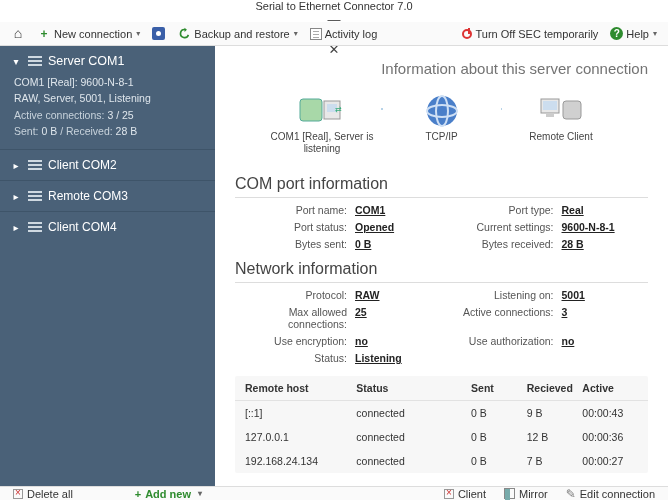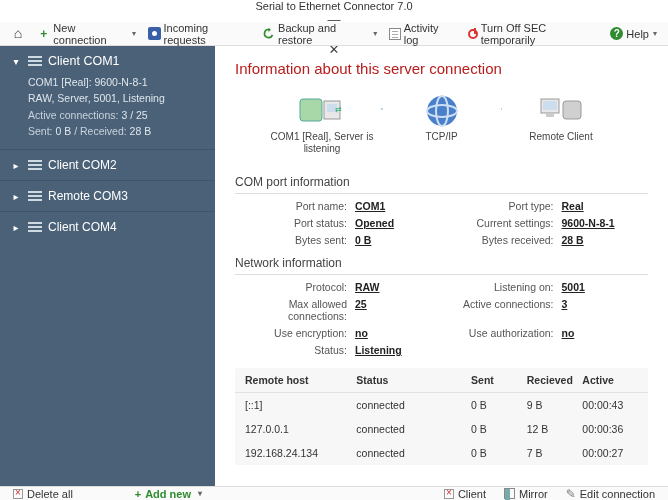--- a/index.html
+++ b/index.html
@@ -26,39 +26,39 @@
   .ico.off { width: 10px; height: 10px; border: 2px solid #d33; border-radius: 50%; position: relative; }
   .ico.off::after { content: ""; position: absolute; width: 2px; height: 6px; background: #d33; left: 4px; top: -3px; }
   .ico.help { width: 13px; height: 13px; background: #2e8b2e; color: #fff; border-radius: 50%; font-weight: bold; font-size: 10px; line-height: 13px; text-align: center; }
 
   .body { flex: 1; display: flex; min-height: 0; }
 
   .sidebar { width: 215px; background: #4a6178; color: #fff; display: flex; flex-direction: column; }
   .sb-server { padding: 8px 10px 10px 10px; }
   .sb-server .hdr { display: flex; align-items: center; gap: 6px; font-size: 12.5px; margin-bottom: 6px; }
   .sb-chevron { width: 12px; display: inline-block; text-align: center; font-size: 10px; }
-  .sb-server .line { font-size: 10.5px; color: #dfe6ec; margin-left: 18px; line-height: 1.55; }
+  .sb-server .line { font-size: 10.5px; color: #dfe6ec; margin-left: 4px; line-height: 1.55; }
   .sb-server .dim { color: #c8d3dc; }
   .sb-client { padding: 8px 10px; border-top: 1px solid #3e5469; display: flex; align-items: center; gap: 6px; font-size: 12px; cursor: default; }
   .sb-ico { width: 14px; height: 10px; display: inline-block; position: relative; }
   .sb-ico::before, .sb-ico::after { content: ""; position: absolute; left: 0; right: 0; height: 2px; background: #cfd9e1; }
   .sb-ico::before { top: 0; box-shadow: 0 4px 0 #cfd9e1; }
   .sb-ico::after { top: 8px; }
 
   .main { flex: 1; overflow-y: auto; padding: 14px 20px 10px 20px; }
-  .main h1 { font-size: 15px; font-weight: 400; color: #b91c1c; margin-bottom: 14px; }
+  .main h1 { font-size: 15px; font-weight: 400; color: #737373; margin-bottom: 14px; text-align: right; }
 
   .flow { display: flex; align-items: center; justify-content: space-between; padding: 0 28px 10px 28px; }
   .flow-node { display: flex; flex-direction: column; align-items: center; width: 118px; }
   .flow-icon { width: 48px; height: 40px; display: flex; align-items: center; justify-content: center; }
   .flow-label { font-size: 10px; text-align: center; line-height: 1.2; color: #444; min-height: 24px; }
   .flow-line { flex: 1; height: 2px; background: #b7d3e8; position: relative; top: -14px; }
 
   .section { margin-top: 6px; }
-  .section > .sect-title { font-size: 12px; color: #444; border-bottom: 1px solid #ddd; padding: 4px 0; margin-bottom: 6px; }
+  .section > .sect-title { font-size: 16px; color: #444; border-bottom: 1px solid #ddd; padding: 4px 0; margin-bottom: 6px; }
   .kv-grid { display: grid; grid-template-columns: 1fr 1fr; row-gap: 5px; }
   .kv { display: flex; }
   .kv .k { width: 120px; text-align: right; color: #555; font-size: 10.5px; padding-right: 8px; }
   .kv .v { font-weight: bold; font-size: 10.5px; color: #222; text-decoration: underline; }
 
   .table { margin-top: 12px; background: #f7f7f7; border-radius: 2px; }
   .table .row { display: flex; padding: 6px 10px; font-size: 10.5px; }
   .table .row.hd { font-weight: bold; border-bottom: 1px solid #e2e2e2; color: #333; }
   .table .row > div:nth-child(1){ flex: 2; }
   .table .row > div:nth-child(2){ flex: 1.2; }
@@ -93,21 +93,20 @@
   <div class="tb-item">
       <span class="ico home">⌂</span>
     </div>
   <div class="tb-item">
     <span class="ico plus">+</span>
     <span>New connection</span>
     <span class="arrow">▾</span>
   </div>
   <div class="tb-item">
     <span class="ico incoming"></span>
-    <span>Incoming requests</span>
   </div>
   <div class="tb-item">
     <span class="ico backup">
         <svg viewBox="0 0 16 16">
           <path fill="#2e8b2e" d="M8 2a6 6 0 1 0 5.7 8l-1.8-.7A4 4 0 1 1 8 4v2l3-2.5L8 1z"></path>
         </svg>
       </span>
     <span>Backup and restore</span>
     <span class="arrow">▾</span>
   </div>
@@ -127,21 +126,21 @@
   </div>
 </div>
 
 <div class="body">
 
   <div class="sidebar">
     <div class="sb-server">
       <div class="hdr">
         <span class="sb-chevron">▾</span>
         <span class="sb-ico"></span>
-        <span>Client COM1</span>
+        <span>Server COM1</span>
       </div>
       <div class="line">COM1 [Real]: 9600-N-8-1</div>
       <div class="line">RAW, Server, 5001, Listening</div>
       <div class="line"><span class="dim">Active connections:</span> <span>3 / 25</span></div>
       <div class="line"><span class="dim">Sent:</span> <span>0 B</span> <span class="dim">/ Received:</span> <span>28 B</span></div>
     </div>
     <div class="sb-client">
         <span class="sb-chevron">▸</span>
         <span class="sb-ico"></span>
         <span>Client COM2</span>

